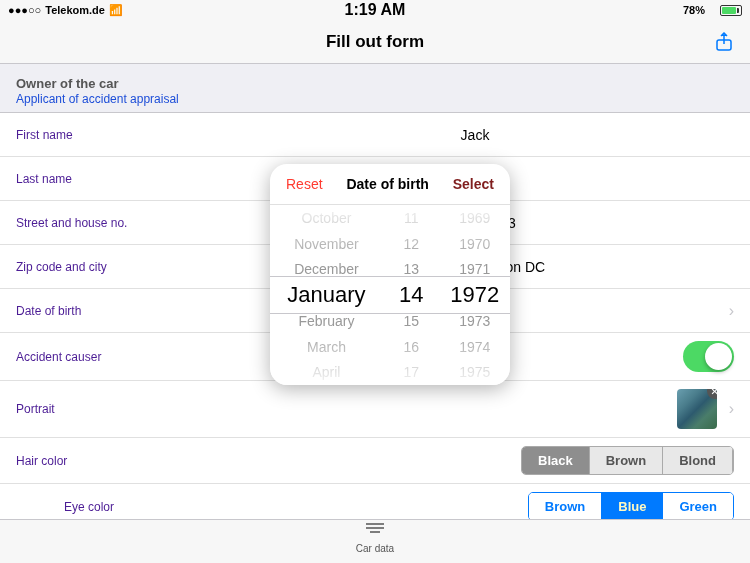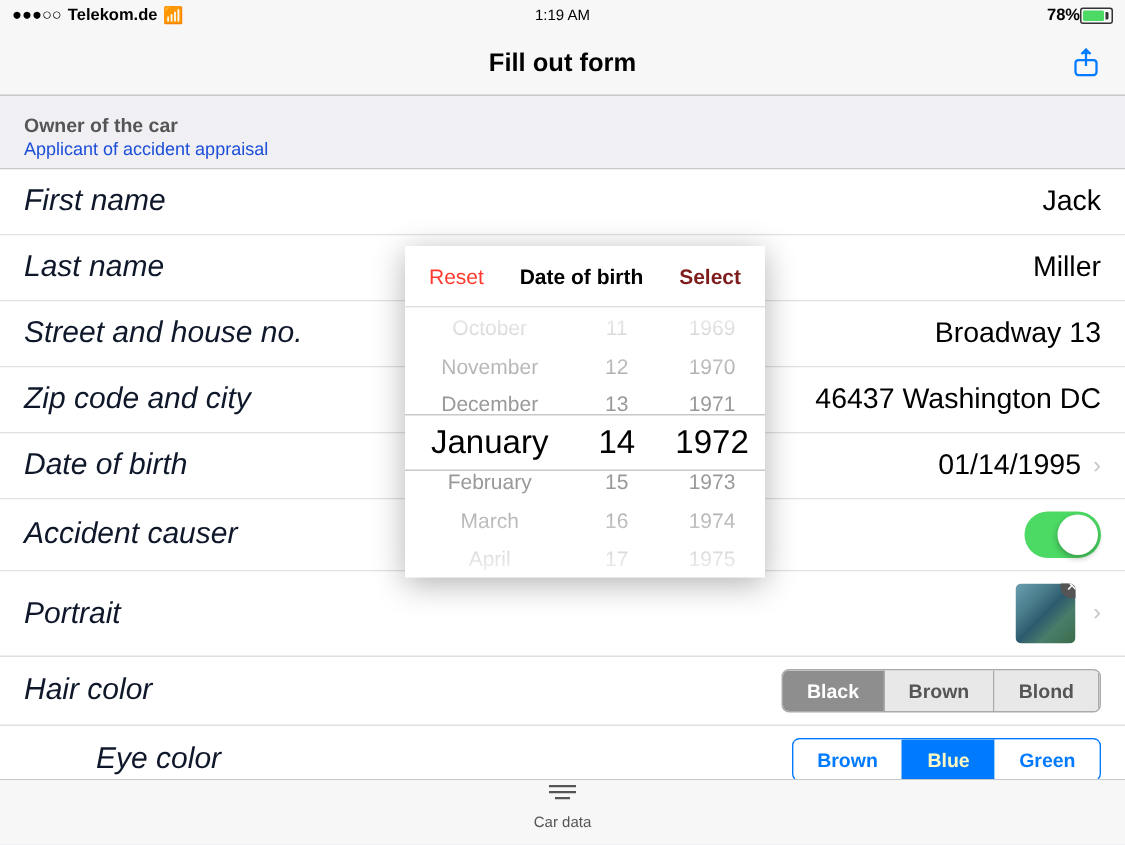--- a/index.html
+++ b/index.html
@@ -18,22 +18,22 @@
       height: 20px;
       background: #f7f7f7;
       display: flex;
       align-items: center;
       justify-content: space-between;
       padding: 0 8px;
       font-size: 11px;
       font-weight: 600;
     }
     .status-left { display: flex; align-items: center; gap: 4px; }
-    .status-center { position: absolute; left: 50%; transform: translateX(-50%); font-size: 10px; font-weight: 400; }
-    .status-right { display: flex; align-items: center; gap: 0; font-size: 11px; }
+    .status-center { position: absolute; left: 50%; transform: translateX(-50%); font-size: 16px; font-weight: 700; }
+    .status-right { display: flex; align-items: center; gap: 15px; font-size: 11px; }
     .battery-icon { width: 22px; height: 11px; border: 1px solid #333; border-radius: 2px; position: relative; display: flex; align-items: center; padding: 1px; }
     .battery-fill { width: 78%; height: 100%; background: #4cd964; border-radius: 1px; }
     .battery-tip { width: 2px; height: 5px; background: #333; border-radius: 0 1px 1px 0; margin-left: 1px; }
 
     
     .nav-bar {
       height: 44px;
       background: #f7f7f7;
       border-bottom: 1px solid #c8c7cc;
       display: flex;
@@ -79,30 +79,29 @@
       align-items: center;
       min-height: 44px;
       padding: 8px 16px;
       border-bottom: 1px solid #e0e0e0;
       background: white;
       position: relative;
     }
     .table-row:last-child { border-bottom: none; margin-left: 48px; }
     .row-label {
       width: 200px;
-      font-size: 20px;
-      color: #0f172a;
+      font-size: 12px;
+      color: #4c1d95;
       flex-shrink: 0;
-      font-style: italic;
     }
     .row-value {
       flex: 1;
-      font-size: 19px;
+      font-size: 14px;
       color: #000;
-      text-align: right;
+      text-align: center;
     }
     .row-chevron {
       color: #c7c7cc;
       font-size: 16px;
       margin-left: 8px;
     }
 
     
     .toggle-switch {
       width: 51px;
@@ -200,21 +199,21 @@
     .tab-icon { font-size: 18px; color: #555; }
     .tab-label { font-size: 10px; color: #555; }
 
     
     .picker-overlay {
       position: absolute;
       top: 164px;
       left: 270px;
       width: 240px;
       background: white;
-      border-radius: 0;
+      border-radius: 17px;
       box-shadow: 0 4px 20px rgba(0,0,0,0.3);
       z-index: 100;
       overflow: hidden;
     }
     .picker-header {
       display: flex;
       align-items: center;
       justify-content: space-between;
       padding: 12px 16px;
       border-bottom: 1px solid #e0e0e0;

